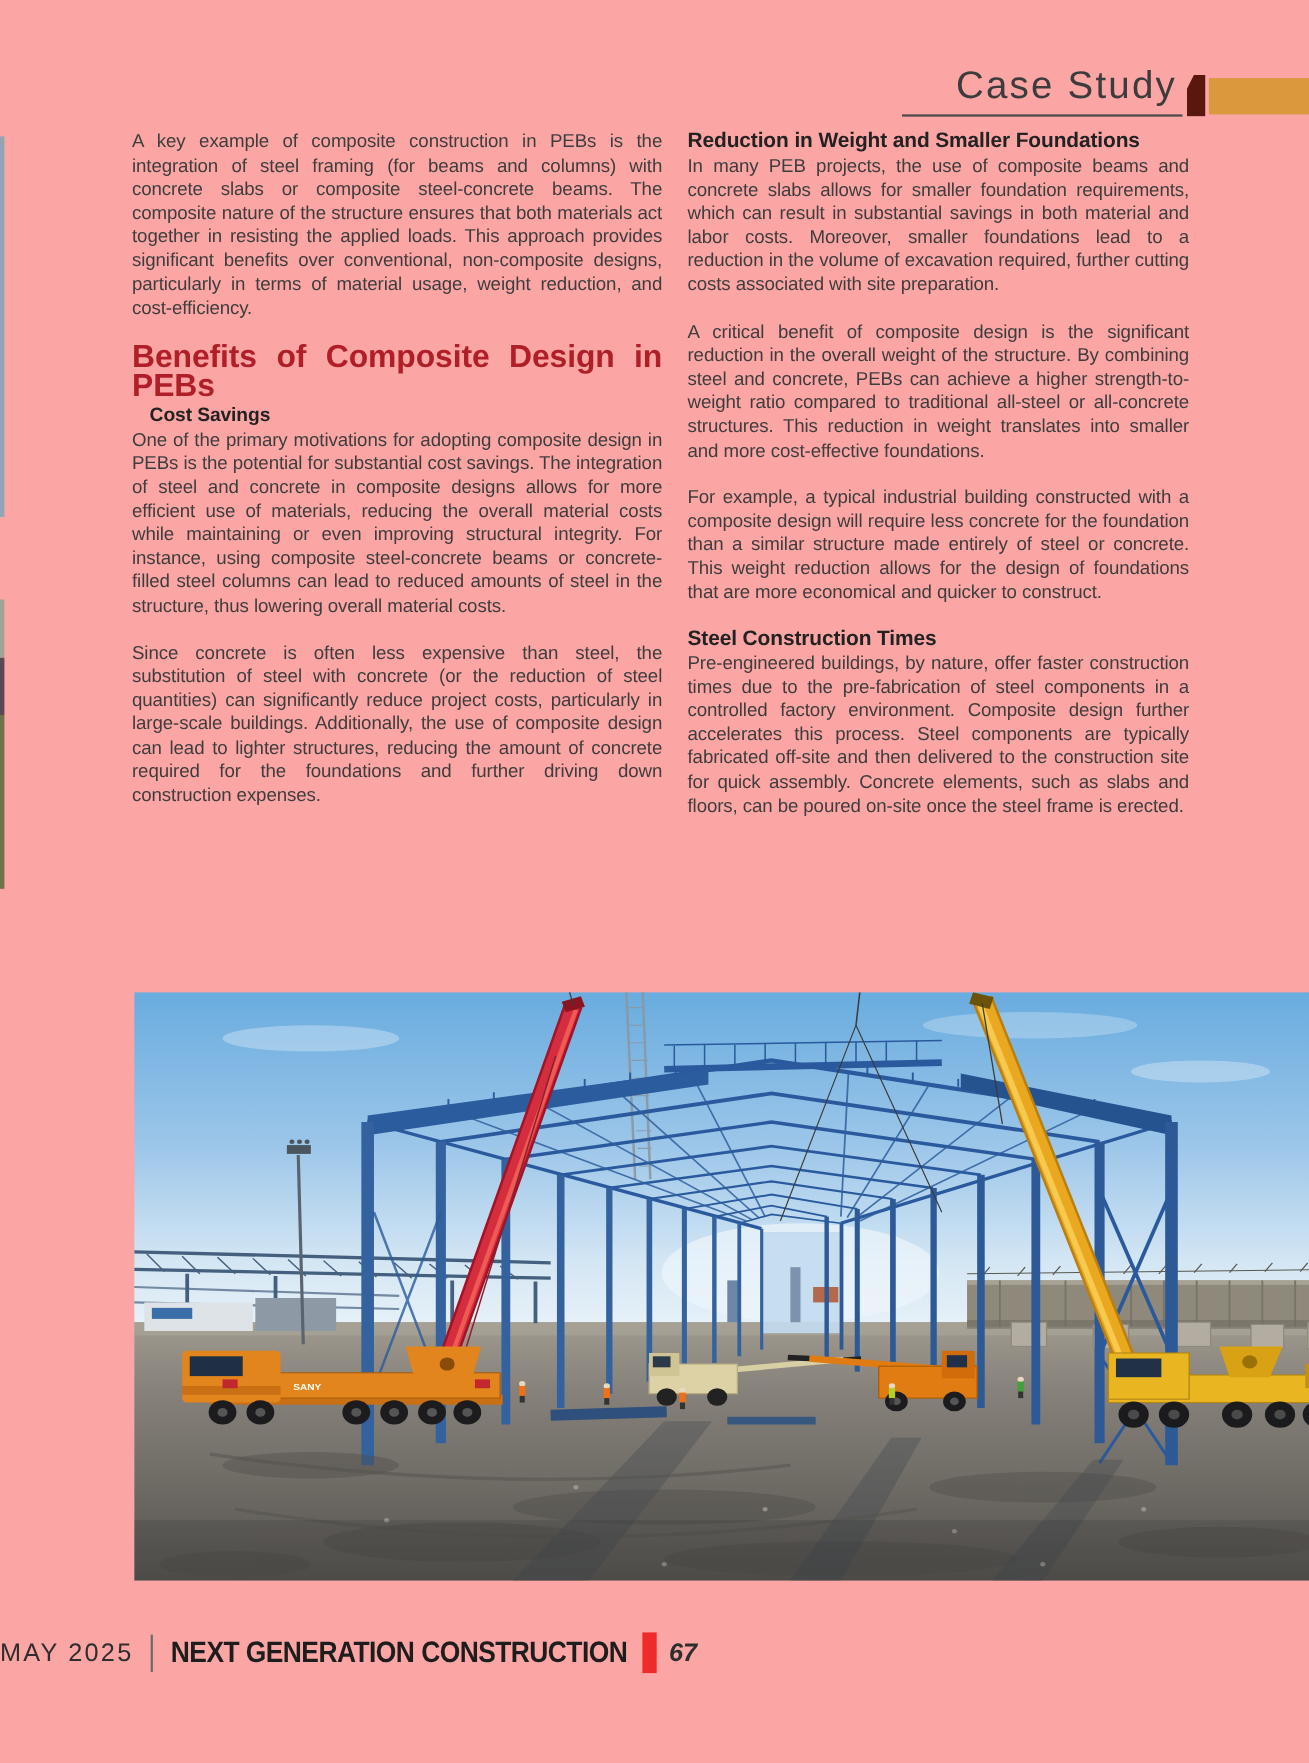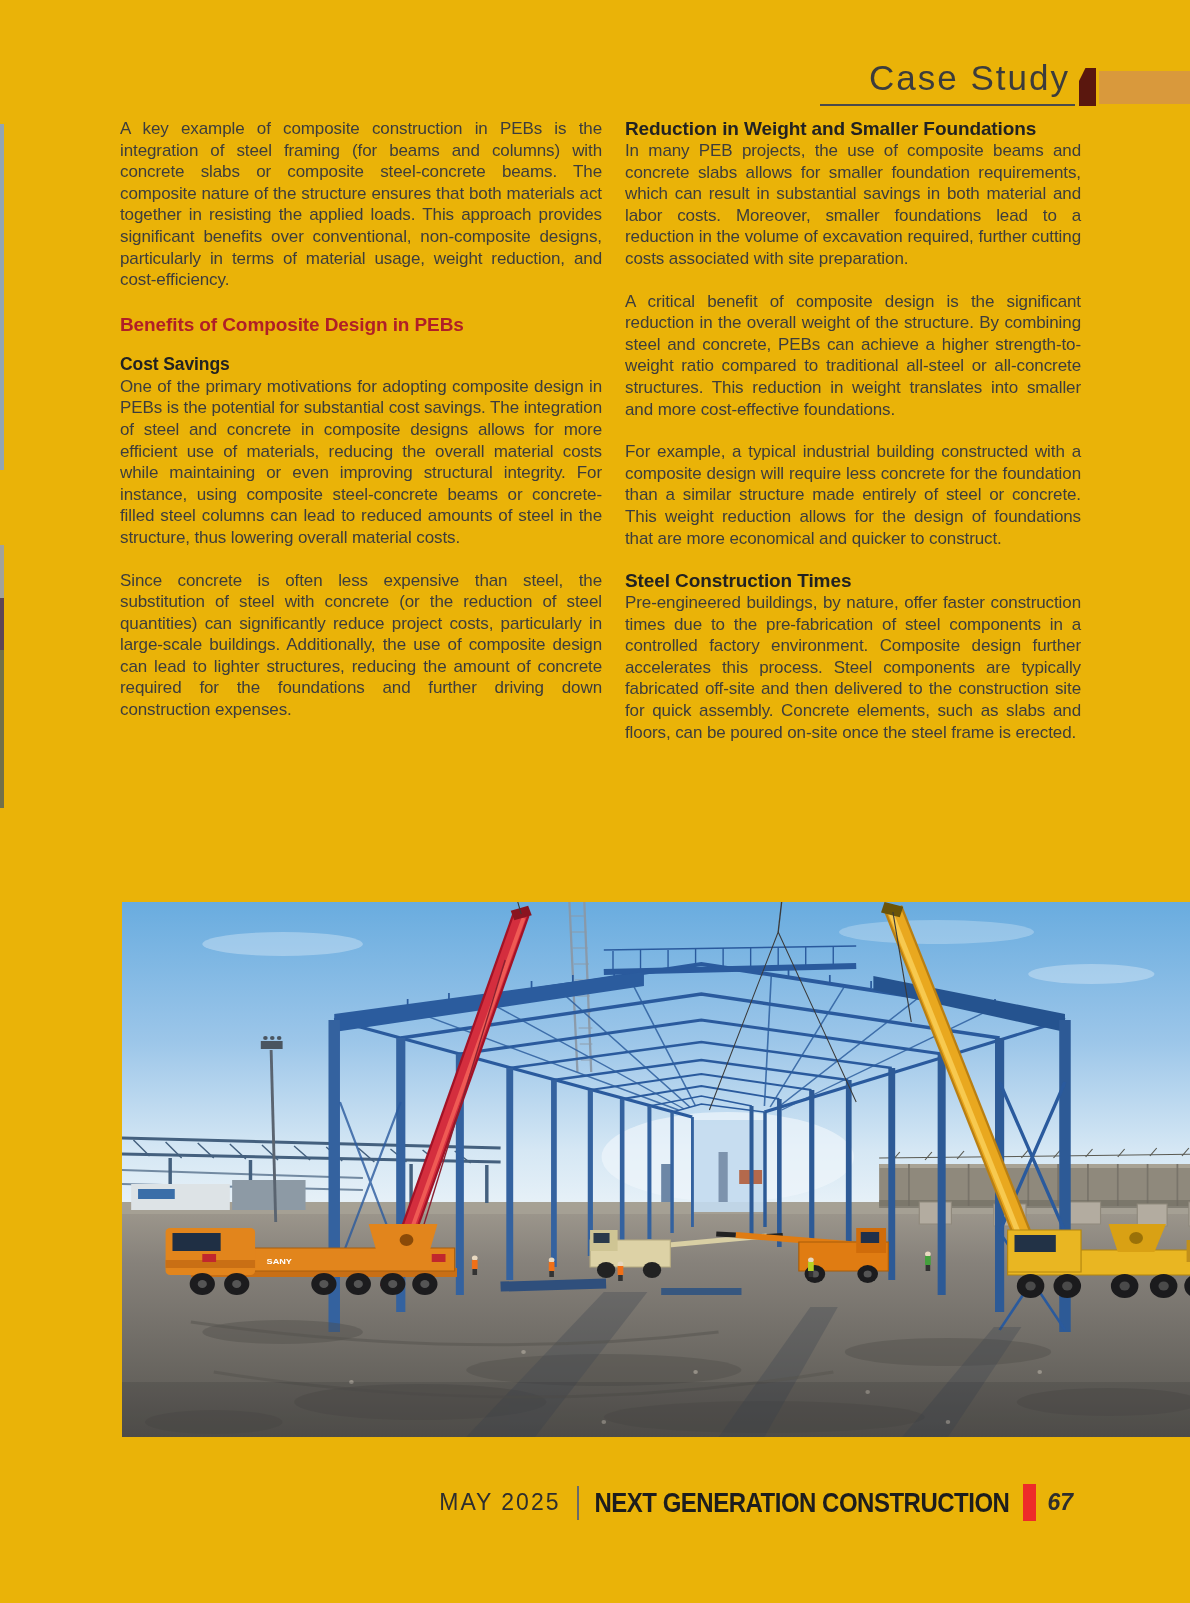--- a/index.html
+++ b/index.html
@@ -1,42 +1,42 @@
 <!DOCTYPE html>
 <html><head>
 <meta charset="utf-8">
 <style>
   html,body{margin:0;padding:0;background:#ffffff;}
-  .page{position:relative;width:1190px;height:1603px;background:#eab308;overflow:hidden;
+  .page{position:relative;width:1190px;height:1603px;background:#fca5a5;overflow:hidden;
         font-family:"Liberation Sans",sans-serif;}
   
   .bleed{position:absolute;left:0;width:4px;}
   
   .header-title{position:absolute;top:58px;right:120px;font-size:35px;font-weight:300;
         letter-spacing:2px;color:#3c3c3c;}
   .header-rule{position:absolute;top:104px;left:820px;width:255px;height:2px;background:#4a4a4a;}
   .header-wedge{position:absolute;top:68px;left:1079px;width:17px;height:38px;background:#5a170e;
         clip-path:polygon(38% 0,100% 0,100% 100%,0 100%,0 34%);}
   .header-bar{position:absolute;top:71px;left:1099px;width:91px;height:33px;background:#d9993c;}
   
   .col{position:absolute;top:118px;font-size:17px;line-height:21.6px;color:#3d3d3d;
         text-align:justify;letter-spacing:-0.1px;}
   .col-left{left:120px;width:482px;}
   .col-right{left:625px;width:456px;}
   .col p{margin:0 0 21px 0;}
   .col p:last-child{margin-bottom:0;}
-  h2.red{font-size:19px;line-height:26px;color:#b01f27;margin:6px 0 15px 0;font-weight:700;}
-  h3.sub{font-size:17.5px;line-height:22px;color:#222;margin:0 0 1px 0;font-weight:700;}
+  h2.red{font-size:29px;line-height:26px;color:#b01f27;margin:6px 0 2px 0;font-weight:700;}
+  h3.sub{font-size:17.5px;line-height:22px;color:#222;margin:0 0 1px 16px;font-weight:700;}
   h3.rh{font-size:19px;line-height:22px;color:#222;margin:0;font-weight:700;}
   
   .photo{position:absolute;left:122px;top:902px;width:1099px;height:535px;}
   .photo svg{display:block;width:100%;height:100%;}
   .truck-label{font-family:"Liberation Sans",sans-serif;font-size:8px;font-weight:700;fill:#ffffff;}
   
-  .footer{position:absolute;top:1484px;left:0;width:1073px;display:flex;justify-content:flex-end;
+  .footer{position:absolute;top:1484px;left:0;width:1073px;display:flex;
         align-items:center;}
   .footer .issue{font-size:23px;letter-spacing:2px;color:#2e2e2e;}
   .footer .divider{width:2px;height:34px;background:#6a6a6a;margin:0 16px;}
   .footer .mag{font-size:24px;font-weight:800;letter-spacing:-0.5px;color:#1d1d1d;
         transform:scaleY(1.12);}
   .footer .redblock{width:13px;height:37px;background:#ee2b29;margin:0 11px 0 14px;}
   .footer .pagenum{font-size:23px;font-weight:700;font-style:italic;color:#2e2e2e;}
 </style>
 </head>
 <body>

